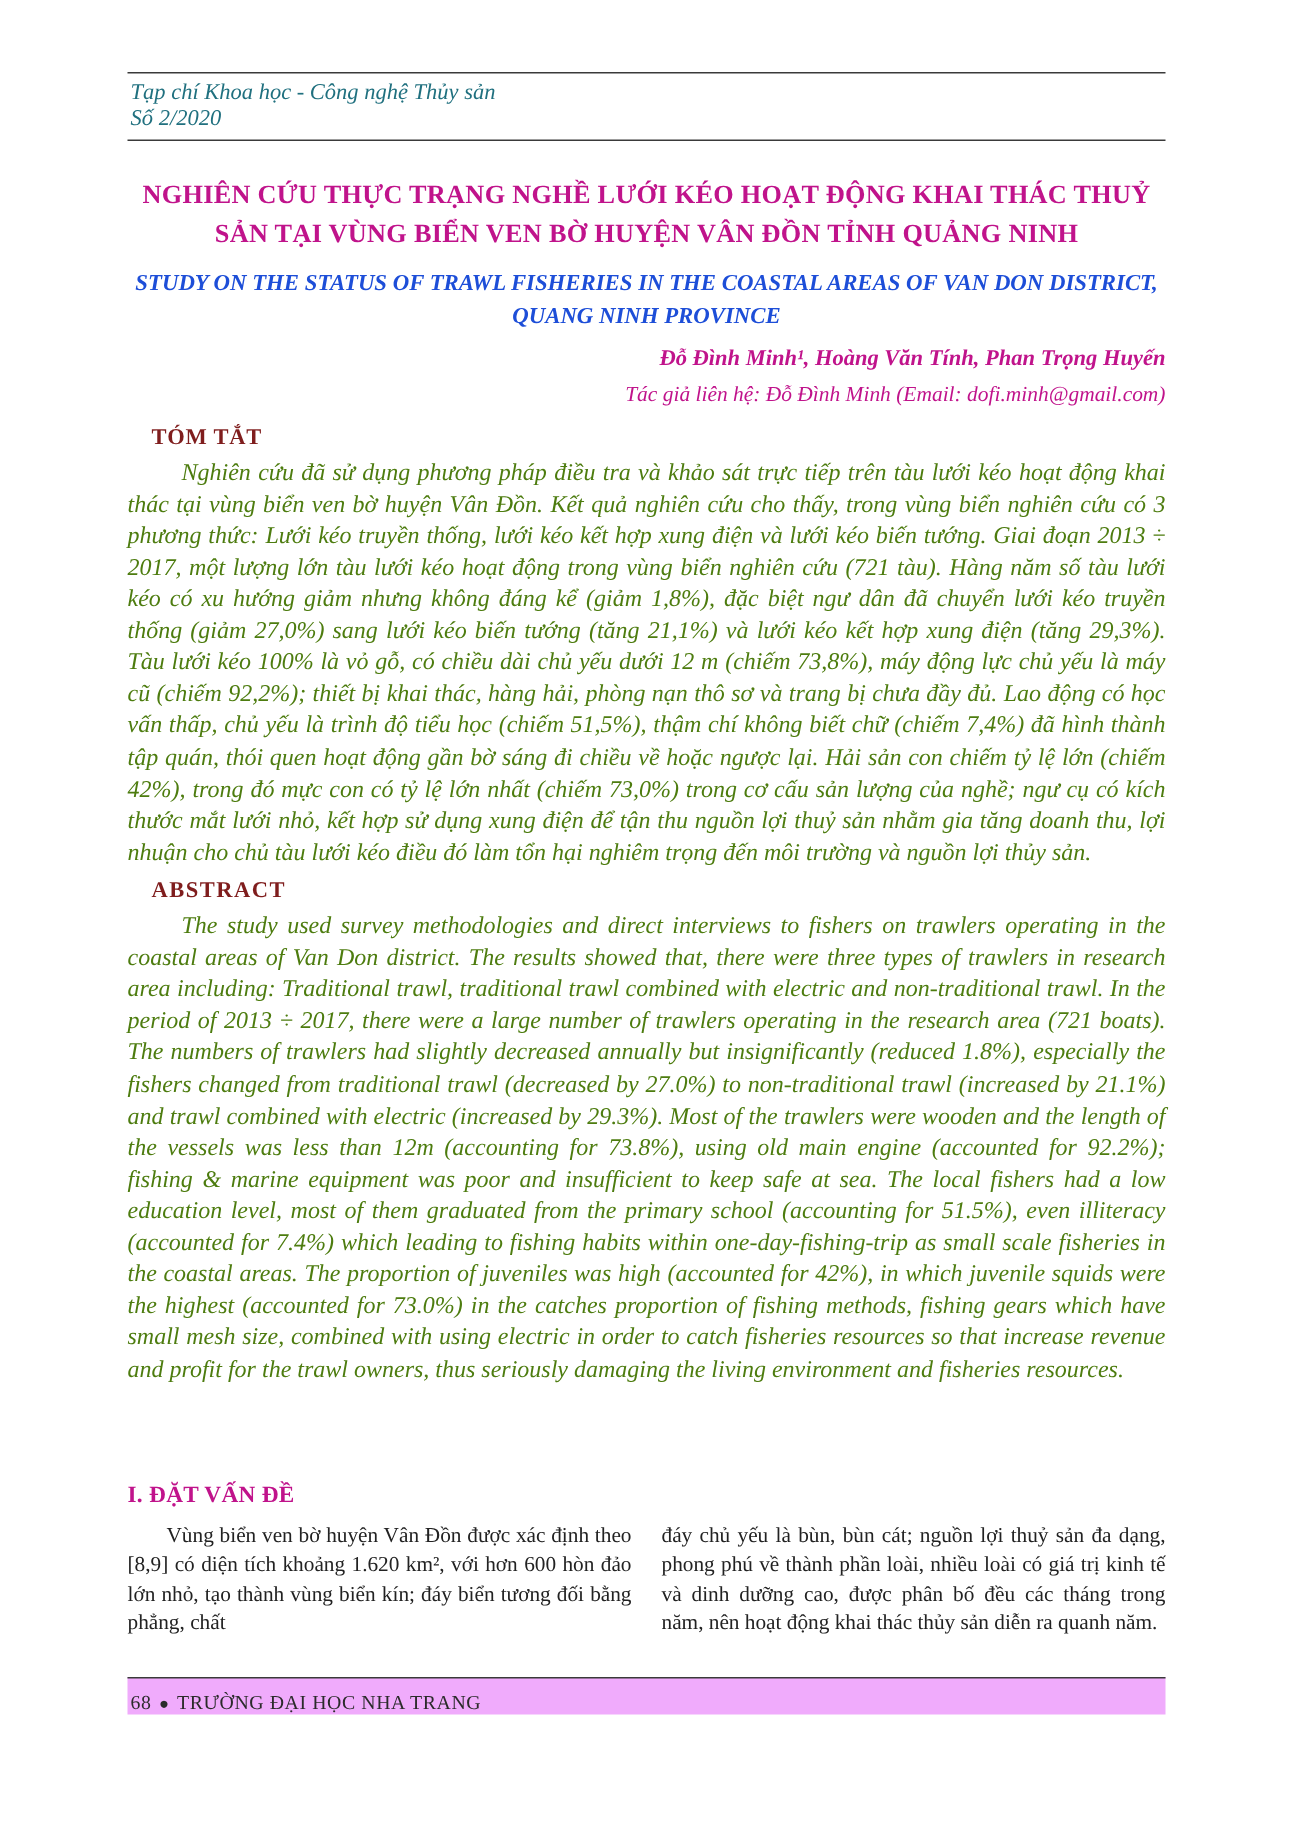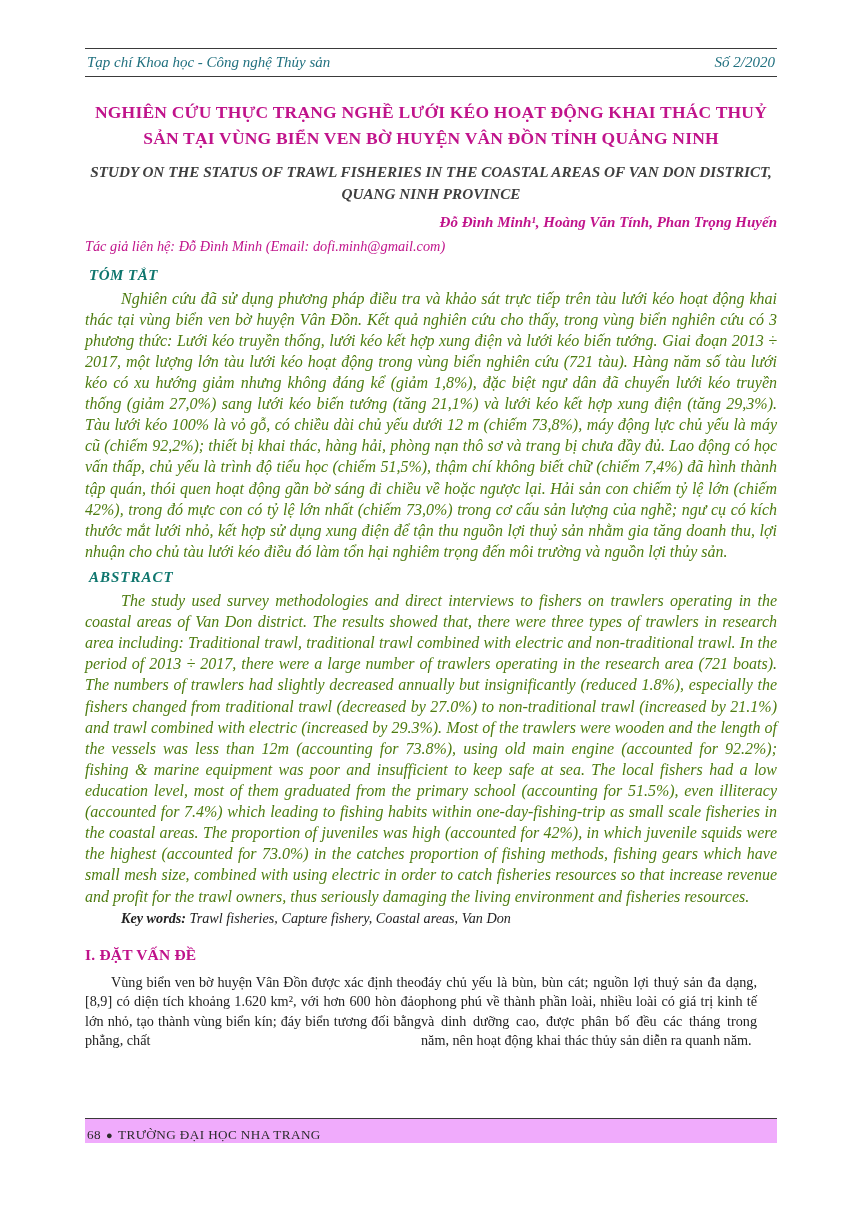--- a/index.html
+++ b/index.html
@@ -26,34 +26,35 @@
     border-top: 1px solid #3a3a3a;
   }
   .head-row {
     display: flex;
     justify-content: space-between;
     align-items: baseline;
     padding: 5px 2px 5px 2px;
     font-style: italic;
     font-size: 15px;
     color: #20707f;
+    flex-direction: column;
   }
   h1.title-vi {
     margin: 22px 0 0 0;
     text-align: center;
     color: #c0138b;
     font-size: 17.5px;
     line-height: 1.5;
     font-weight: bold;
     letter-spacing: 0.2px;
   }
   h2.title-en {
     margin: 9px 0 0 0;
     text-align: center;
-    color: #404040;
+    color: #1d4ed8;
     font-size: 15.2px;
     line-height: 1.45;
     font-weight: bold;
     font-style: italic;
   }
   .authors {
     margin-top: 7px;
     text-align: right;
     color: #c0138b;
     font-weight: bold;
@@ -63,42 +64,41 @@
   }
   .affiliation {
     margin-top: 3px;
     text-align: center;
     font-size: 14.3px;
     line-height: 1.4;
     color: #1d1d1d;
   }
   .contact {
     margin-top: 3px;
-    text-align: left;
+    text-align: right;
     font-size: 14.3px;
     line-height: 1.4;
     font-style: italic;
     color: #c0138b;
   }
   .dates {
     margin-top: 3px;
     text-align: center;
     font-size: 11.8px;
     line-height: 1.4;
     font-style: italic;
     color: #c0138b;
   }
   h3.sec-head {
-    margin: 9px 0 0 4px;
-    color: #0f766e;
+    margin: 9px 0 0 16px;
+    color: #7f1d1d;
     font-size: 15px;
     font-weight: bold;
     letter-spacing: 0.5px;
     line-height: 1.4;
-    font-style: italic;
   }
   h3.sec-head.abstract-head {
     margin-top: 5px;
     letter-spacing: 1px;
   }
   .abstract-body {
     margin: 2px 0 0 0;
     font-style: italic;
     font-size: 16px;
     line-height: 1.32;
@@ -113,34 +113,35 @@
     font-size: 14.2px;
     line-height: 1.4;
     color: #222222;
   }
   .keywords-line .kw-label {
     font-weight: bold;
   }
   .section1 {
     position: absolute;
     left: 85px;
-    top: 944px;
+    top: 986px;
     width: 692px;
   }
   h3.intro-head {
     margin: 0;
     color: #c0138b;
     font-size: 15.5px;
     font-weight: bold;
     line-height: 1.4;
     letter-spacing: 0.2px;
   }
   .columns {
     margin-top: 7px;
     display: flex;
+    gap: 20px;
   }
   .col {
     width: 336px;
     font-size: 14.2px;
     line-height: 1.38;
     text-align: justify;
     color: #222222;
   }
   .col p { margin: 0; }
   .col.left p { text-indent: 26px; }
@@ -180,23 +181,20 @@
   <h2 class="title-en">STUDY ON THE STATUS OF TRAWL FISHERIES IN THE COASTAL AREAS OF VAN DON DISTRICT, QUANG NINH PROVINCE</h2>
 
   <div class="authors">Đỗ Đình Minh¹, Hoàng Văn Tính, Phan Trọng Huyến</div>
   <div class="contact">Tác giả liên hệ: Đỗ Đình Minh (Email: dofi.minh@gmail.com)</div>
 
   <h3 class="sec-head">TÓM TẮT</h3>
   <p class="abstract-body">Nghiên cứu đã sử dụng phương pháp điều tra và khảo sát trực tiếp trên tàu lưới kéo hoạt động khai thác tại vùng biển ven bờ huyện Vân Đồn. Kết quả nghiên cứu cho thấy, trong vùng biển nghiên cứu có 3 phương thức: Lưới kéo truyền thống, lưới kéo kết hợp xung điện và lưới kéo biến tướng. Giai đoạn 2013 ÷ 2017, một lượng lớn tàu lưới kéo hoạt động trong vùng biển nghiên cứu (721 tàu). Hàng năm số tàu lưới kéo có xu hướng giảm nhưng không đáng kể (giảm 1,8%), đặc biệt ngư dân đã chuyển lưới kéo truyền thống (giảm 27,0%) sang lưới kéo biến tướng (tăng 21,1%) và lưới kéo kết hợp xung điện (tăng 29,3%). Tàu lưới kéo 100% là vỏ gỗ, có chiều dài chủ yếu dưới 12 m (chiếm 73,8%), máy động lực chủ yếu là máy cũ (chiếm 92,2%); thiết bị khai thác, hàng hải, phòng nạn thô sơ và trang bị chưa đầy đủ. Lao động có học vấn thấp, chủ yếu là trình độ tiểu học (chiếm 51,5%), thậm chí không biết chữ (chiếm 7,4%) đã hình thành tập quán, thói quen hoạt động gần bờ sáng đi chiều về hoặc ngược lại. Hải sản con chiếm tỷ lệ lớn (chiếm 42%), trong đó mực con có tỷ lệ lớn nhất (chiếm 73,0%) trong cơ cấu sản lượng của nghề; ngư cụ có kích thước mắt lưới nhỏ, kết hợp sử dụng xung điện để tận thu nguồn lợi thuỷ sản nhằm gia tăng doanh thu, lợi nhuận cho chủ tàu lưới kéo điều đó làm tổn hại nghiêm trọng đến môi trường và nguồn lợi thủy sản.</p>
 
   <h3 class="sec-head abstract-head">ABSTRACT</h3>
   <p class="abstract-body">The study used survey methodologies and direct interviews to fishers on trawlers operating in the coastal areas of Van Don district. The results showed that, there were three types of trawlers in research area including: Traditional trawl, traditional trawl combined with electric and non-traditional trawl. In the period of 2013 ÷ 2017, there were a large number of trawlers operating in the research area (721 boats). The numbers of trawlers had slightly decreased annually but insignificantly (reduced 1.8%), especially the fishers changed from traditional trawl (decreased by 27.0%) to non-traditional trawl (increased by 21.1%) and trawl combined with electric (increased by 29.3%). Most of the trawlers were wooden and the length of the vessels was less than 12m (accounting for 73.8%), using old main engine (accounted for 92.2%); fishing &amp; marine equipment was poor and insufficient to keep safe at sea. The local fishers had a low education level, most of them graduated from the primary school (accounting for 51.5%), even illiteracy (accounted for 7.4%) which leading to fishing habits within one-day-fishing-trip as small scale fisheries in the coastal areas. The proportion of juveniles was high (accounted for 42%), in which juvenile squids were the highest (accounted for 73.0%) in the catches proportion of fishing methods, fishing gears which have small mesh size, combined with using electric in order to catch fisheries resources so that increase revenue and profit for the trawl owners, thus seriously damaging the living environment and fisheries resources.</p>
-  <div class="keywords-line">
-    <span class="kw-label">Key words:</span><span> Trawl fisheries, Capture fishery, Coastal areas, Van Don</span>
-  </div>
 
 </div>
 
 <div class="section1">
   <h3 class="intro-head">I. ĐẶT VẤN ĐỀ</h3>
   <div class="columns">
     <div class="col left">
       <p>Vùng biển ven bờ huyện Vân Đồn được xác định theo [8,9] có diện tích khoảng 1.620 km², với hơn 600 hòn đảo lớn nhỏ, tạo thành vùng biển kín; đáy biển tương đối bằng phẳng, chất</p>
     </div>
     <div class="col right">

